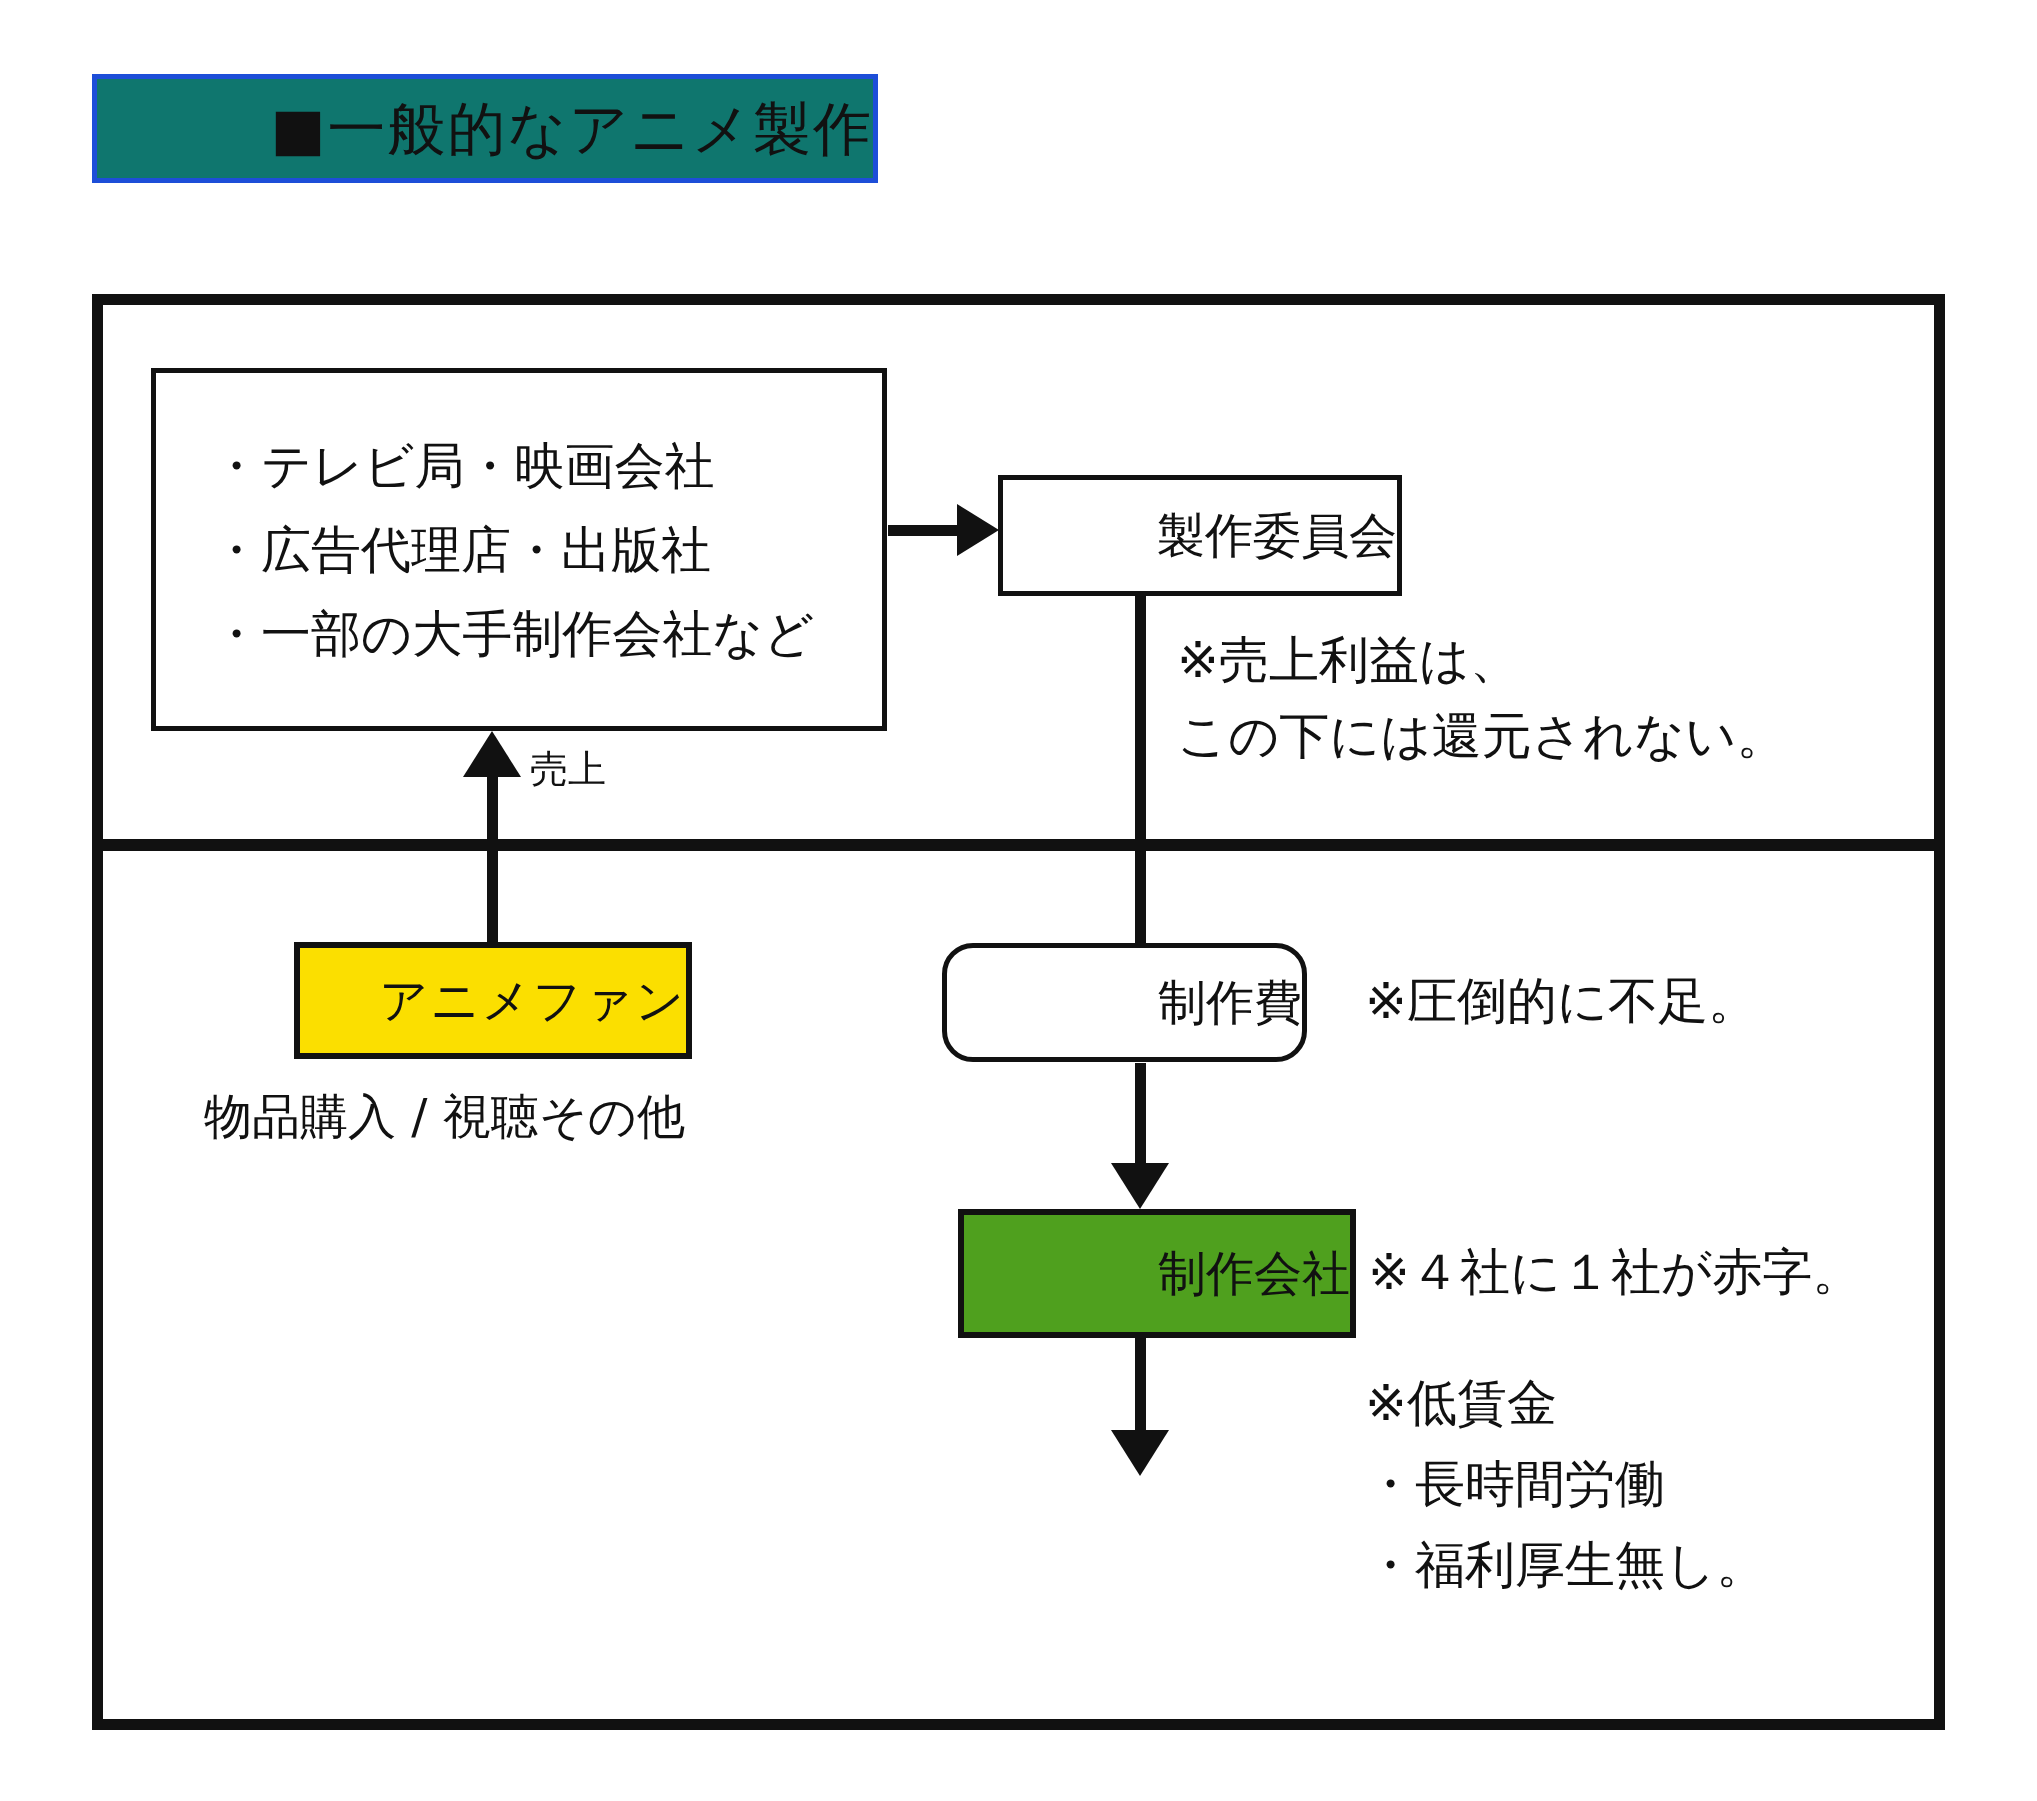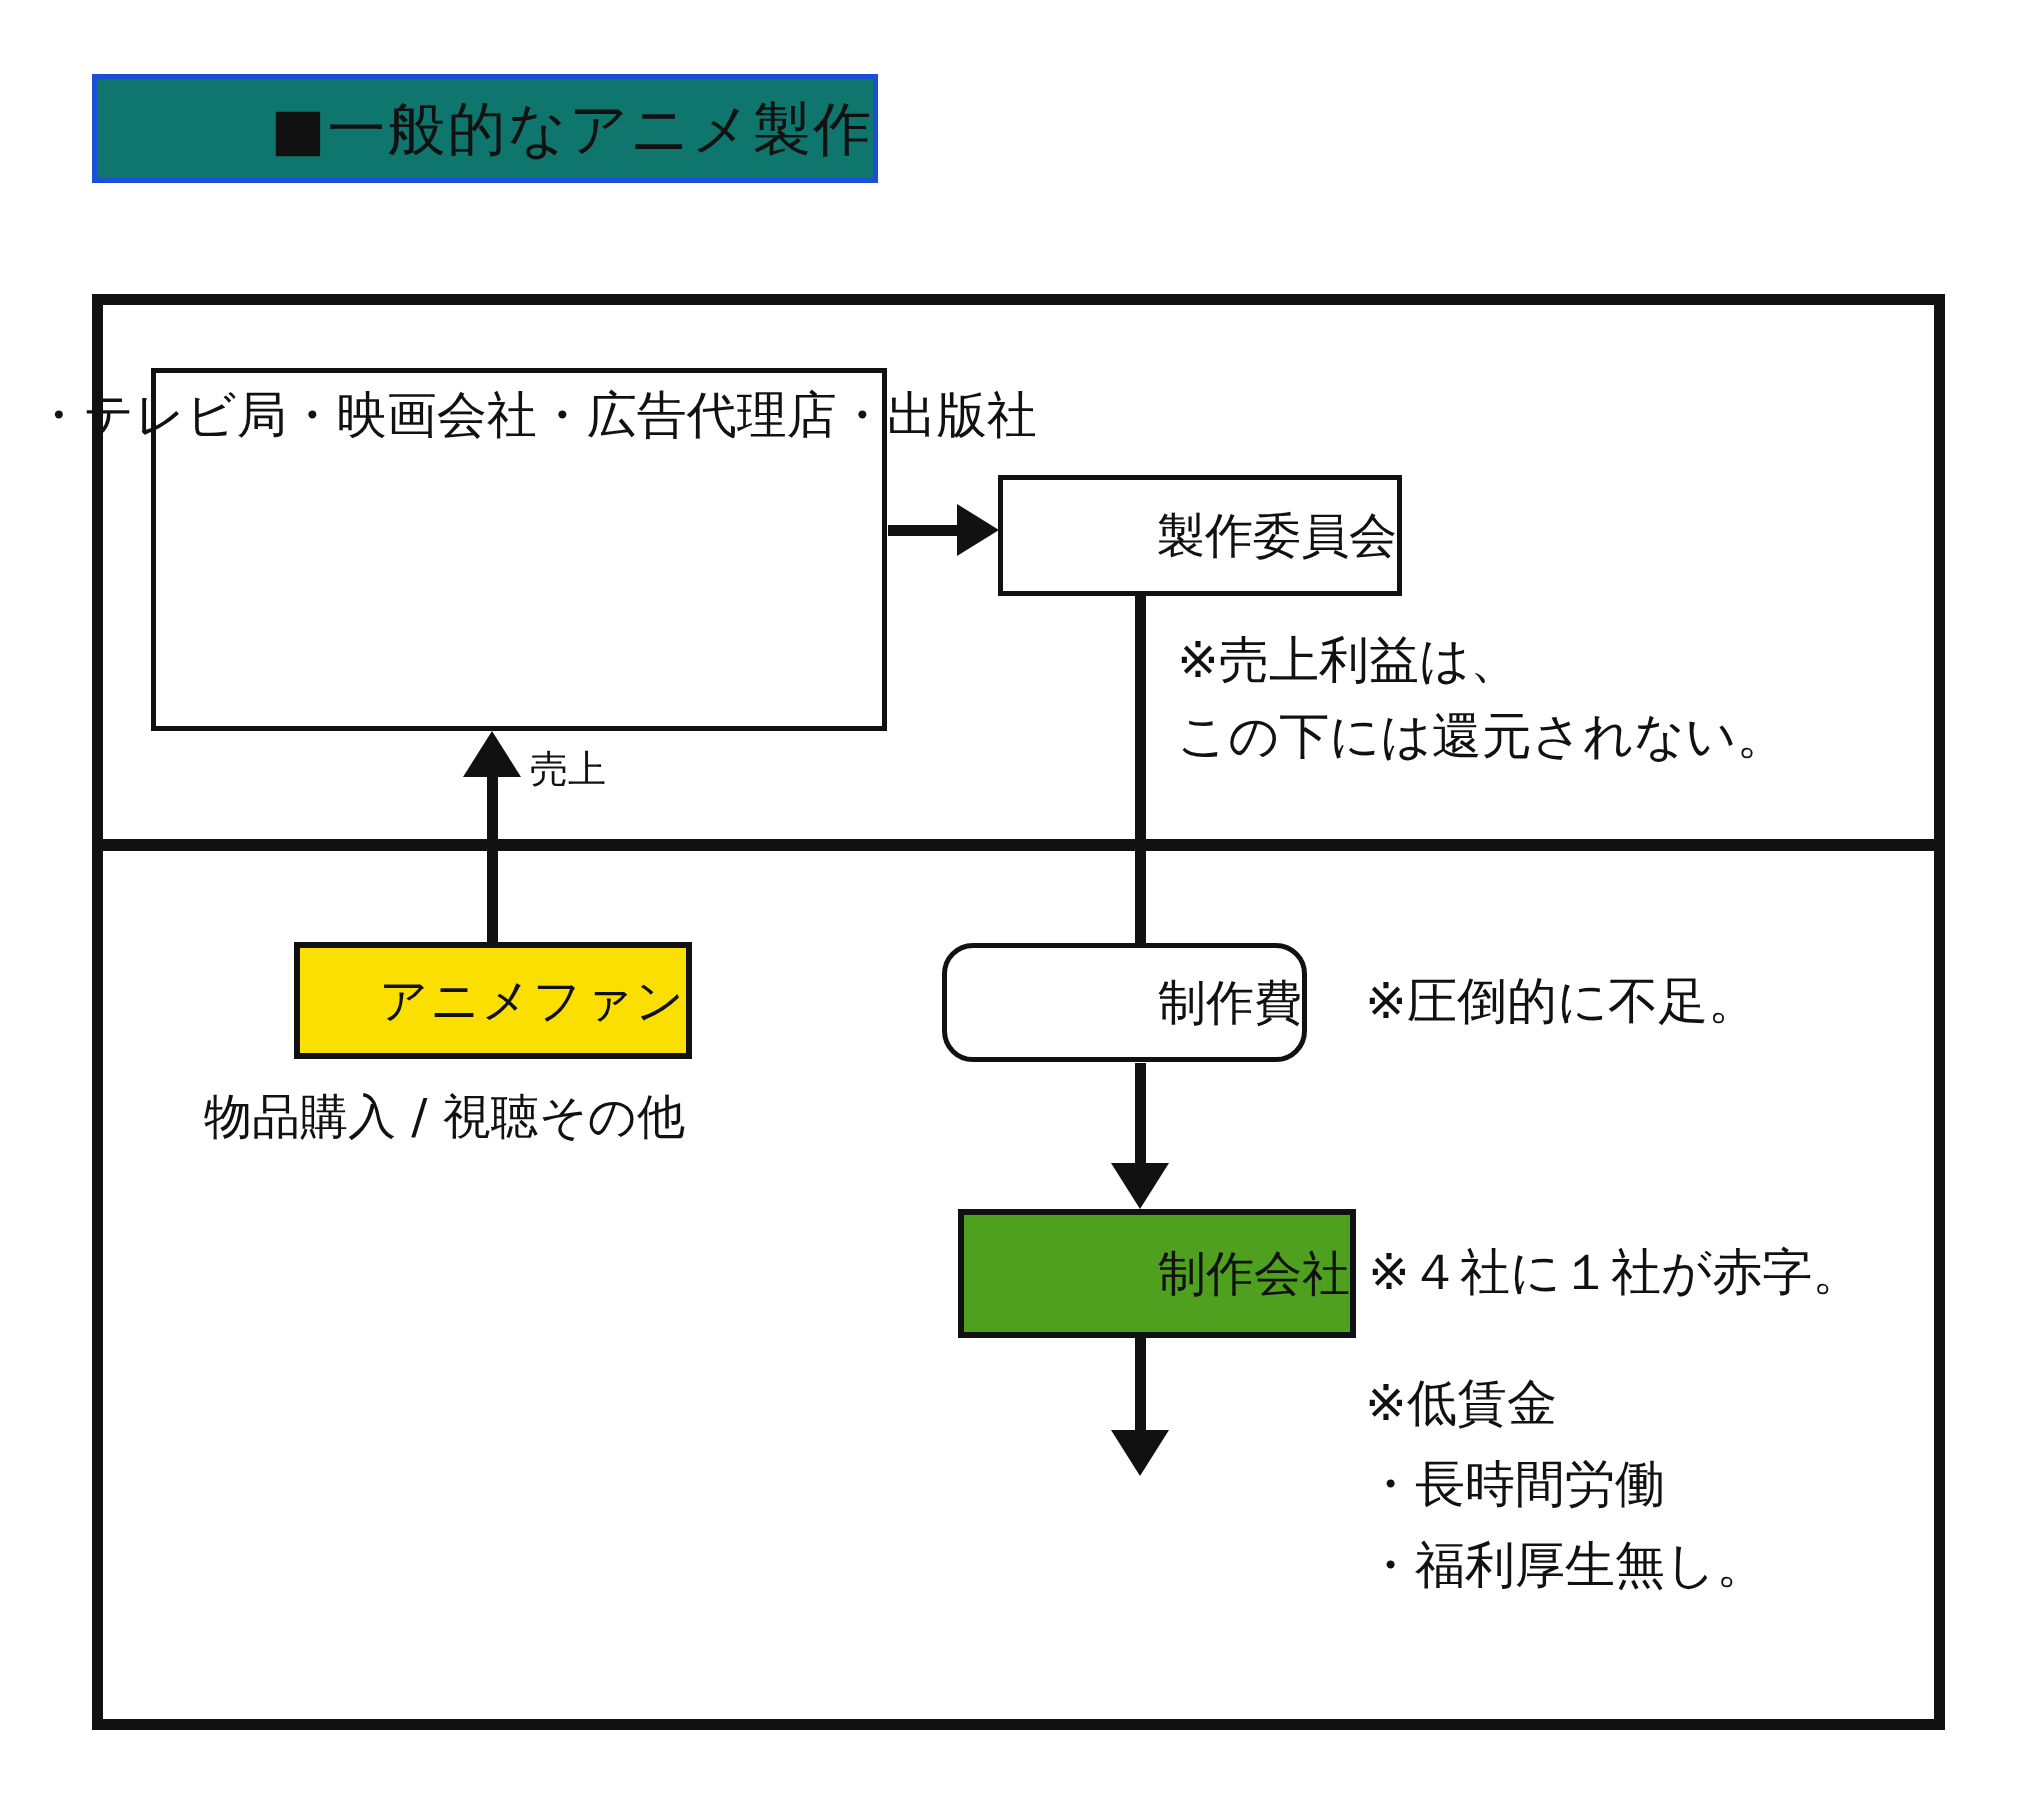--- a/index.html
+++ b/index.html
@@ -81,24 +81,24 @@
     line-height: 1.05;
     white-space: nowrap;
   }
 
   
   .stakeholders {
     left: 151px;
     top: 368px;
     width: 736px;
     height: 363px;
-    flex-direction: row;
+    flex-direction: column;
     align-items: flex-start;
     justify-content: center;
-    padding-left: 32px;
+    padding-left: 55px;
   }
   .stakeholders .line {
     font-size: 50px;
     line-height: 1.0;
     margin: 17px 0;
     white-space: nowrap;
   }
 
   .committee {
     left: 998px;
@@ -198,20 +198,21 @@
   <div class="title-box">
     <span class="title-text">■一般的なアニメ製作</span>
   </div>
 
   <div class="main-frame"></div>
   <div class="frame-divider"></div>
 
   <div class="node stakeholders">
     <div class="line">・テレビ局・映画会社</div>
     <div class="line">・広告代理店・出版社</div>
+    <div class="line">・一部の大手制作会社など</div>
   </div>
 
   <div class="line-h" style="left:888px; top:525px; width:80px; height:11px;"></div>
   <div class="arrowhead arrow-right" style="left:957px; top:504px;"></div>
 
   <div class="node committee">
     <span class="node-label">製作委員会</span>
   </div>
 
   <div class="annot note-committee">※売上利益は、

